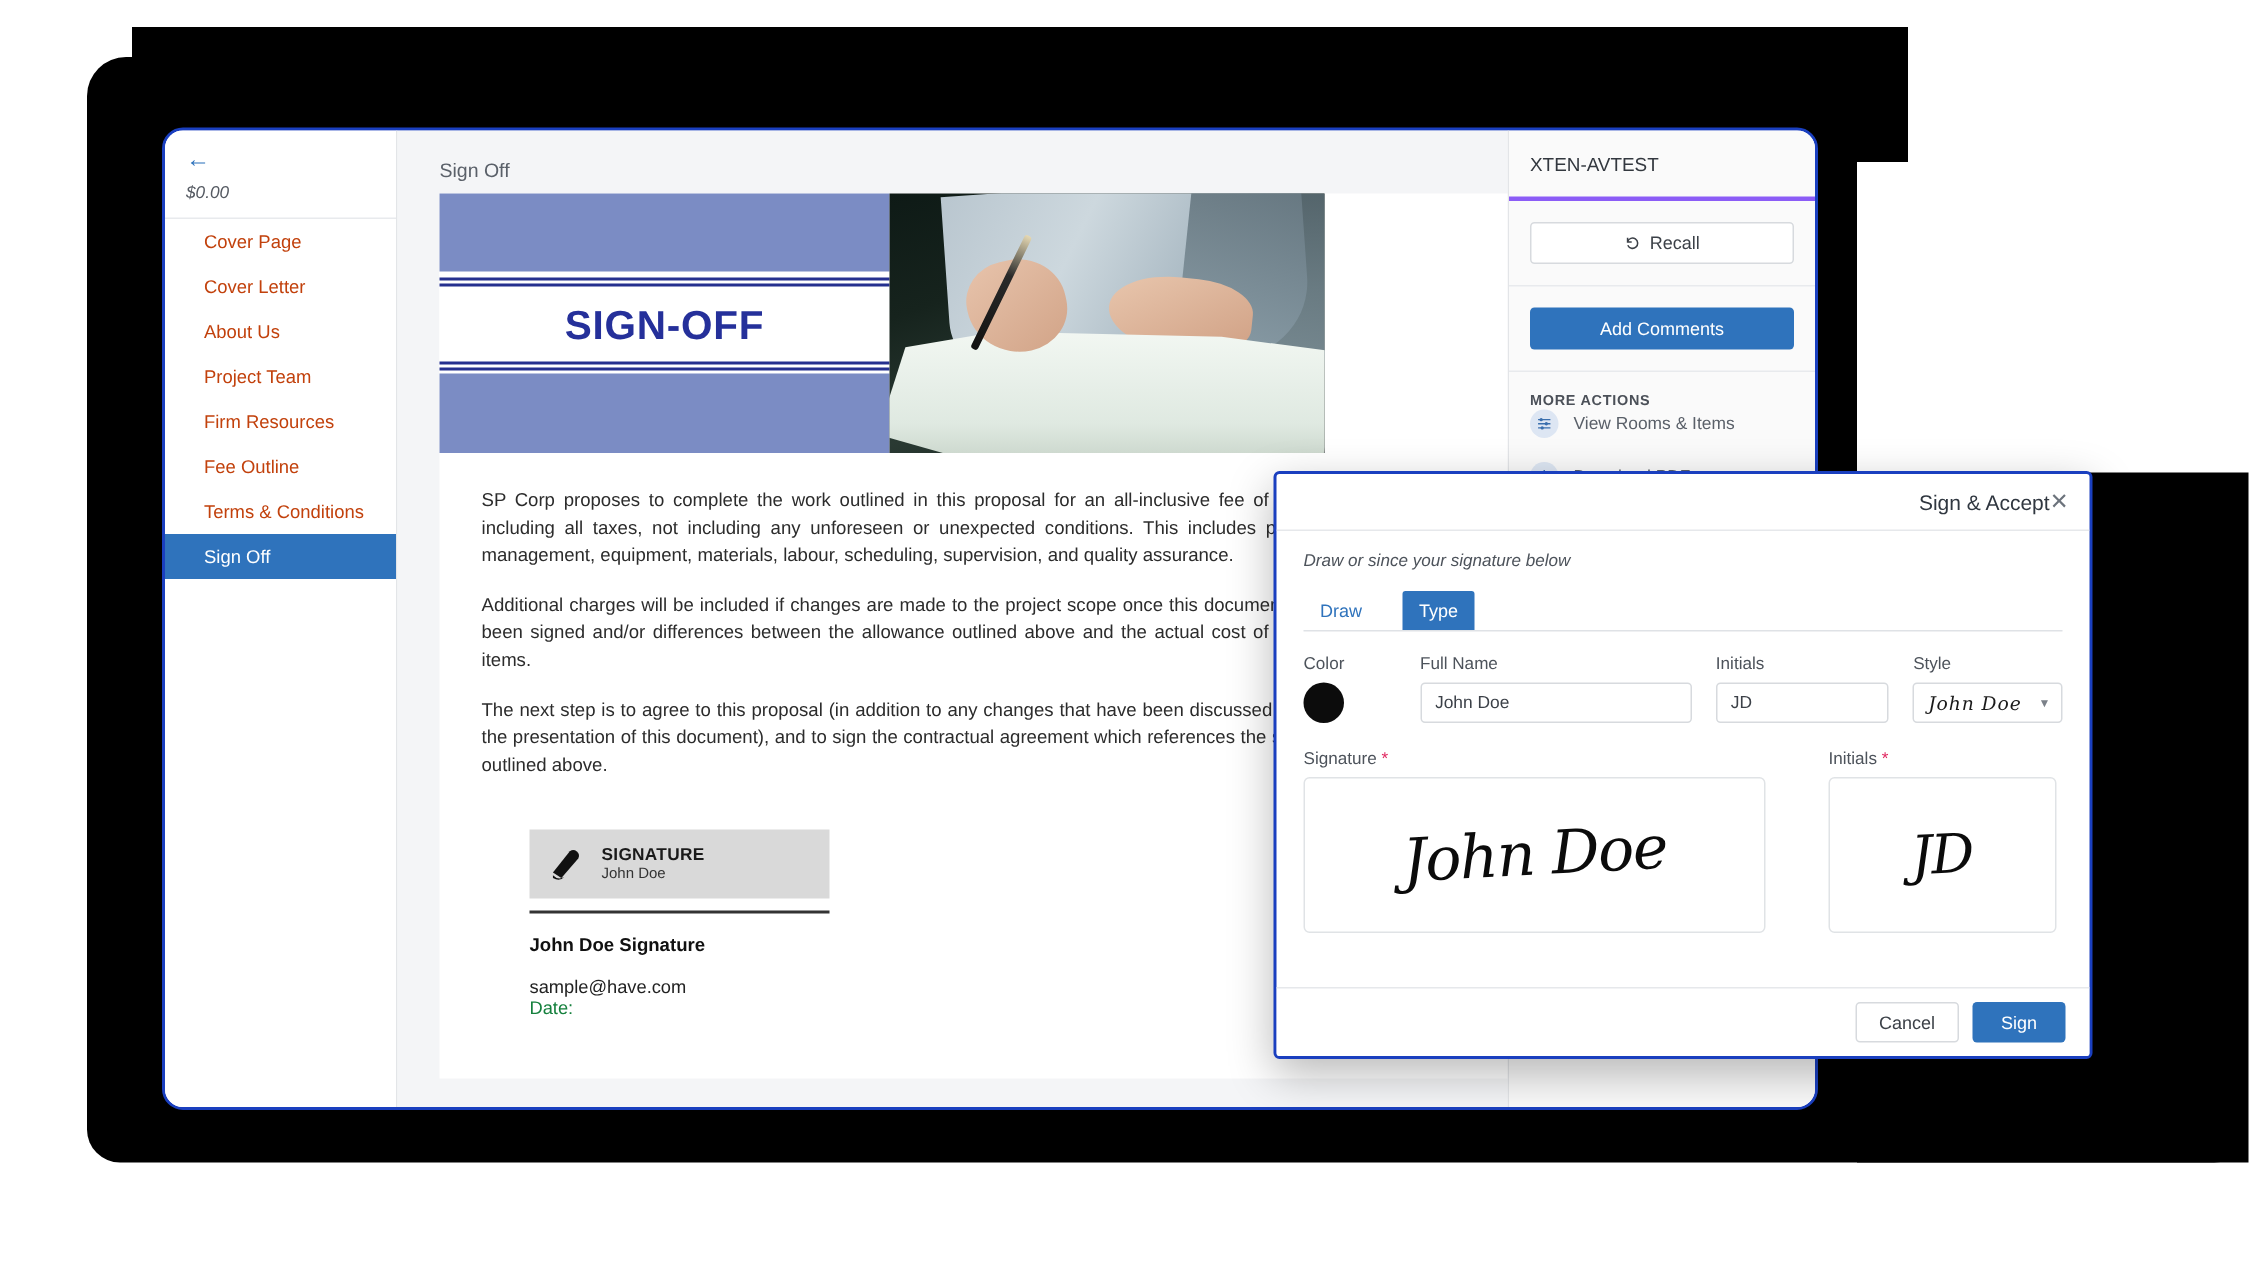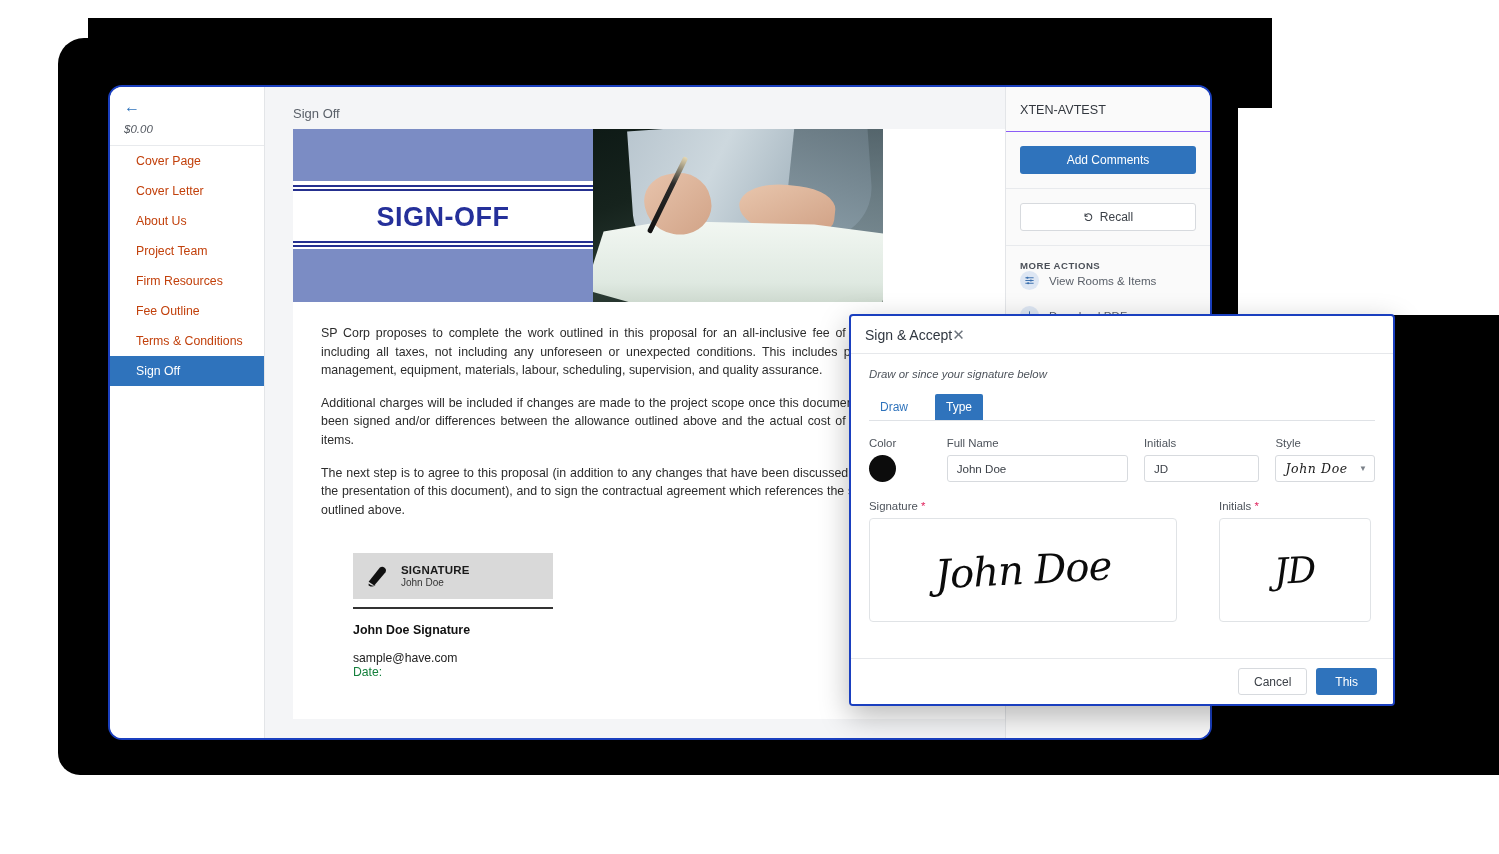--- a/index.html
+++ b/index.html
@@ -94,21 +94,21 @@
   #pen-icon { width: 30px; height: 30px; margin-right: 8px; flex: 0 0 30px; }
   #sig-chip-title { font-size: 11.5px; font-weight:700; color:#1a1a1a; letter-spacing:.2px; }
   #sig-chip-name { font-size: 10px; color:#333; margin-top: 1px; }
   #sig-rule { width: 200px; height: 2px; background:#333; margin-top: 8px; }
   #sig-name { font-size: 12.4px; font-weight:700; color:#111; margin-top: 14px; white-space:nowrap; }
   #sig-email { font-size: 12.2px; color:#222; margin-top: 14px; }
   #sig-date { font-size: 12.2px; color:#15803d; }
 
   
   #right-panel { width: 205px; flex: 0 0 205px; background:#fafafa; border-left:1px solid #e3e5e8; }
-  #panel-title { font-size: 12.6px; color:#33383f; padding: 16px 0 14px 14px; border-bottom:1px solid #8b5cf6; }
+  #panel-title { font-size: 12.6px; color:#33383f; padding: 16px 0 14px 14px; border-bottom:3px solid #8b5cf6; }
   #panel-sec-1 { padding: 14px; border-bottom:1px solid #e8eaed; }
   #panel-sec-2 { padding: 14px; border-bottom:1px solid #e8eaed; }
   #btn-add-comments {
     width: 100%; height: 28px; background:#2f73bc; color:#fff; border:none; border-radius:3px;
     font-size: 12px; font-family:inherit; cursor:pointer;
   }
   #btn-recall {
     width: 100%; height: 28px; background:#fff; color:#3c4148; border:1px solid #d7dade; border-radius:3px;
     font-size: 12px; font-family:inherit; cursor:pointer; display:flex; align-items:center; justify-content:center; gap:6px;
   }
@@ -119,21 +119,21 @@
     display:flex; align-items:center; justify-content:center; color:#3a6fae; }
   .action-lbl { font-size: 11.6px; color:#5a6069; }
 
   
   #modal {
     position: absolute; left: 849px; top: 314px; width: 546px; height: 392px;
     background:#fff; border: 2px solid #1a3fbf; border-radius: 4px;
     box-shadow: 0 10px 30px rgba(0,0,0,.28); overflow:hidden;
   }
   #modal-header { height: 38px; border-bottom:1px solid #e6e8eb; display:flex; align-items:center;
-    padding: 0 14px; justify-content: flex-start; }
+    padding: 0 14px; justify-content: flex-end; }
   #modal-title { font-size: 14px; color:#303740; }
   #modal-close { font-size: 15px; color:#6c737c; cursor:pointer; line-height:1; }
   #modal-body { padding: 14px 18px 0 18px; }
   #modal-hint { font-size: 11.4px; font-style:italic; color:#4d535b; }
   #tabs { display:flex; gap: 16px; margin-top: 14px; border-bottom: 1px solid #dfe2e6; }
   .tab { font-size: 12px; padding: 6px 11px; cursor:pointer; color:#2f73bc; background:transparent; }
   .tab.active { background:#2f73bc; color:#fff; border-radius: 2px 2px 0 0; }
 
   #fields-row { display:flex; align-items: flex-start; gap: 0; margin-top: 16px; }
   .fld-lbl { font-size: 11.4px; color:#4d535b; margin-bottom: 6px; }
@@ -244,32 +244,32 @@
             <div id="sig-email">sample@have.com</div>
             <div id="sig-date">Date:</div>
           </div>
         </div>
       </div>
     </div>
 
     <div id="right-panel">
       <div id="panel-title">XTEN-AVTEST</div>
 
-      <div id="panel-sec-1">
-        <button id="btn-add-comments">Add Comments</button>
-      </div>
-
       <div id="panel-sec-2">
         <button id="btn-recall">
           <svg width="11" height="11" viewBox="0 0 16 16">
             <path d="M3 6 A5 5 0 1 1 3.2 9.5" fill="none" stroke="#3c4148" stroke-width="1.5"></path>
             <path d="M3 2.2 L3 6.3 L7 6.3" fill="none" stroke="#3c4148" stroke-width="1.5"></path>
           </svg>
           <span>Recall</span>
         </button>
+      </div>
+
+      <div id="panel-sec-1">
+        <button id="btn-add-comments">Add Comments</button>
       </div>
 
       <div id="panel-sec-3">
         <div id="more-actions-label">MORE ACTIONS</div>
 
         <div class="action-row">
           <span class="action-ico">
             <svg width="11" height="11" viewBox="0 0 16 16">
               <path d="M2 4h12M2 8h12M2 12h12" stroke="#3a6fae" stroke-width="1.4"></path>
               <circle cx="5" cy="4" r="1.6" fill="#3a6fae"></circle>
@@ -351,16 +351,16 @@
           </div>
           <div id="init-canvas">
             <span class="script-text" id="init-script">JD</span>
           </div>
         </div>
       </div>
     </div>
 
     <div id="modal-footer">
       <button id="btn-cancel">Cancel</button>
-      <button id="btn-sign">This</button>
+      <button id="btn-sign">Sign</button>
     </div>
   </div>
 </div>
 
 </body></html>

